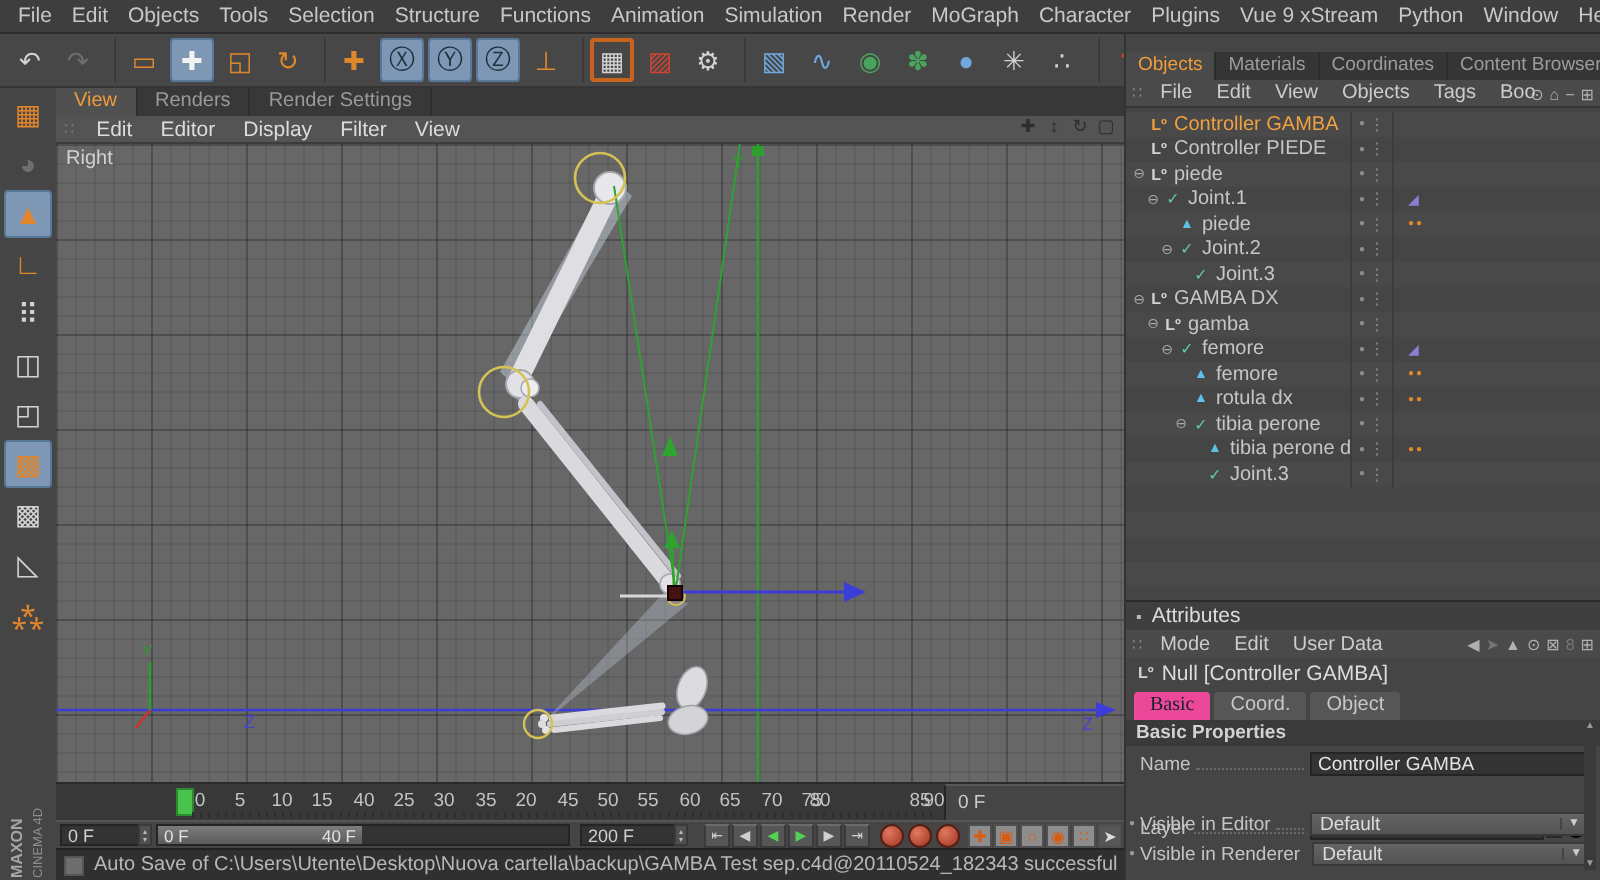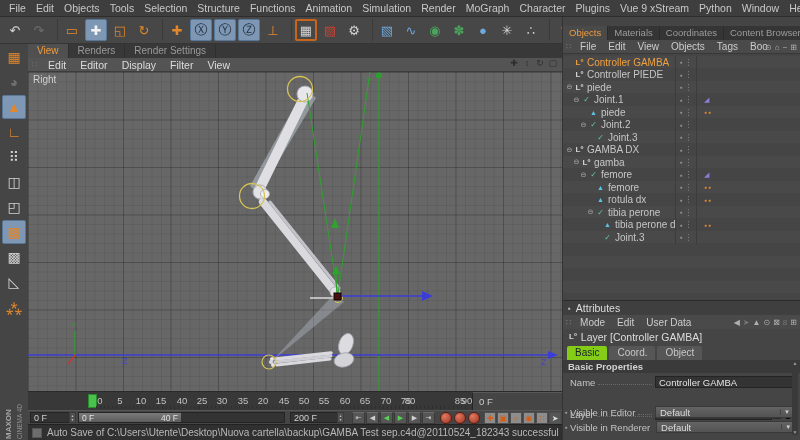--- a/index.html
+++ b/index.html
@@ -117,21 +117,21 @@
   #attrmenu{position:absolute;left:0;top:298px;width:100%;height:14px;background:#4a4a4a;
       display:flex;align-items:center;font-size:10px;color:#ccc;box-sizing:border-box;}
   #attrmenu .mi{padding:0 6px;}
   #attrmenu .grip{color:#8a8a8a;font-size:8px;padding:0 3px;}
   .dim{color:#777 !important;}
   #attrobj{position:absolute;left:0;top:312px;width:100%;height:15px;display:flex;align-items:center;
       font-size:10.5px;color:#dcdcdc;}
   #attrobj .ico{margin:0 4px 0 6px;width:auto;}
   #attrtabs{position:absolute;left:4px;top:329px;height:14px;display:flex;gap:2px;}
   .atab{padding:1px 8px 0 8px;font-size:10px;background:#565656;color:#c8c8c8;border-radius:2px 2px 0 0;}
-  .atab.on{background:#84cc16;color:#17202a;}
+  .atab.on{background:#ec4899;color:#17202a;font-family:Liberation Serif, serif;}
   #attrsection{position:absolute;left:0;top:343px;width:100%;height:13px;background:#3a3a3a;
       font-size:9.5px;font-weight:bold;color:#d2d2d2;padding:1px 0 0 5px;box-sizing:border-box;}
   .attrrow{position:absolute;left:0;width:230px;height:14px;display:flex;align-items:center;box-sizing:border-box;}
   .attrrow .bullet{width:6px;font-size:5px;color:#9a9a9a;text-align:center;flex:none;}
   .alabel{font-size:9.5px;color:#c4c4c4;white-space:nowrap;flex:none;padding-left:1px;}
   .leader{flex:1;border-bottom:1px dotted #6a6a6a;margin:0 3px 3px 3px;height:7px;}
   .afield{width:138px;height:12px;background:#333;border:1px solid #242424;font-size:9.5px;color:#e2e2e2;
       padding:0 3px;display:flex;align-items:center;flex:none;box-sizing:border-box;}
   .adrop{width:138px;height:12px;background:linear-gradient(#646464,#535353);border:1px solid #3a3a3a;
       font-size:9.5px;color:#dcdcdc;padding:0 2px 0 4px;display:flex;align-items:center;flex:none;box-sizing:border-box;}
@@ -620,21 +620,21 @@
         <span class="dim">➤</span>
         <span>▲</span>
         <span>⊙</span>
         <span>⊠</span>
         <span class="dim">8</span>
         <span>⊞</span>
       </span>
     </div>
     <div id="attrobj">
       <span class="ico null">Lº</span>
-      <span>Layer [Controller GAMBA]</span>
+      <span>Null [Controller GAMBA]</span>
     </div>
     <div id="attrtabs">
       <span class="atab on">Basic</span>
       <span class="atab">Coord.</span>
       <span class="atab">Object</span>
     </div>
     <div id="attrsection">Basic Properties</div>
 
     <div class="attrrow" style="top:358px">
       <span class="bullet"></span>

